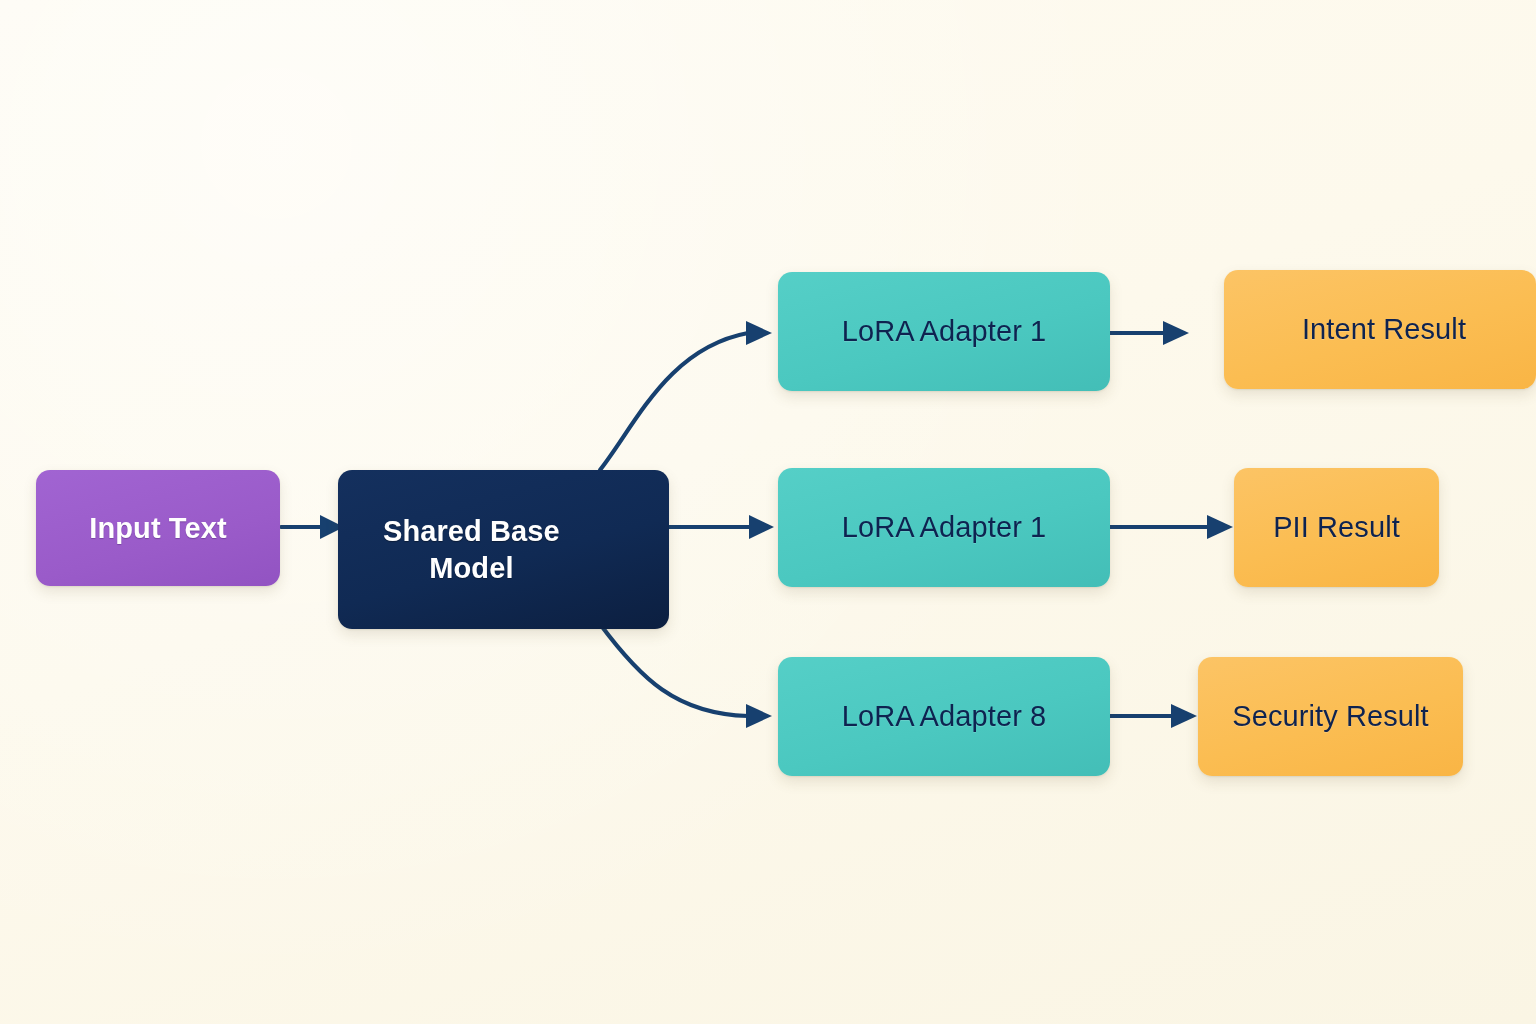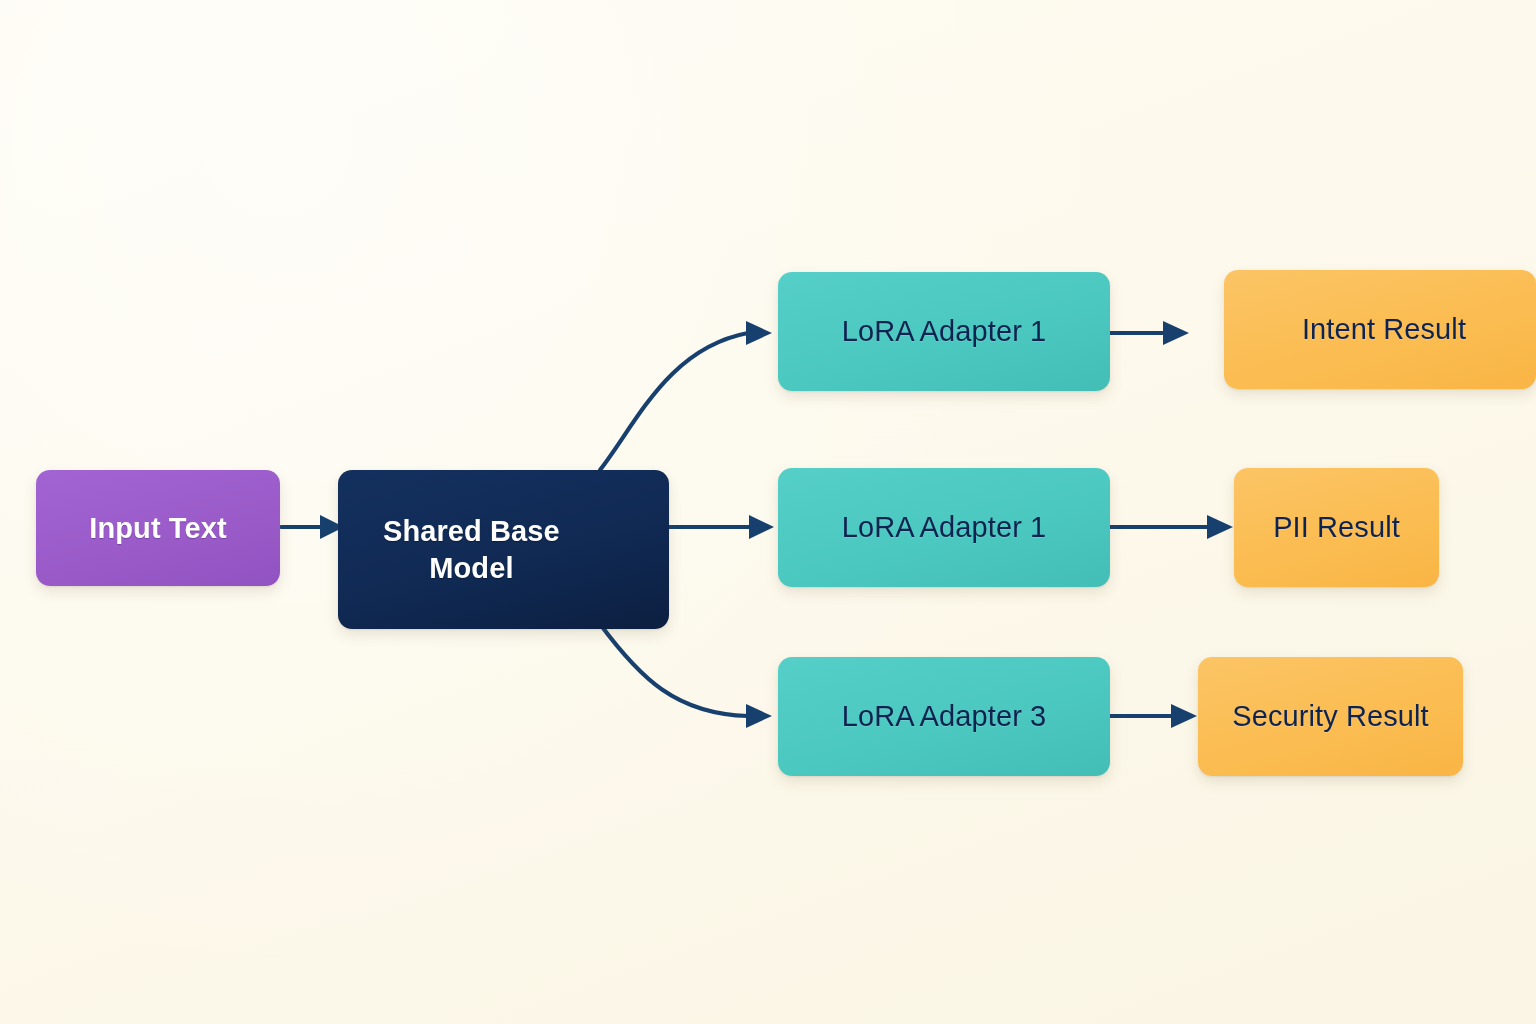--- a/index.html
+++ b/index.html
@@ -183,21 +183,21 @@
 
   <div class="node node-adapter adapter-1">
     <span class="node-label">LoRA Adapter 1</span>
   </div>
 
   <div class="node node-adapter adapter-2">
     <span class="node-label">LoRA Adapter 1</span>
   </div>
 
   <div class="node node-adapter adapter-3">
-    <span class="node-label">LoRA Adapter 3</span>
+    <span class="node-label">LoRA Adapter 8</span>
   </div>
 
   <div class="node node-result result-1">
     <span class="node-label">Intent Result</span>
   </div>
 
   <div class="node node-result result-2">
     <span class="node-label">PII Result</span>
   </div>
 

